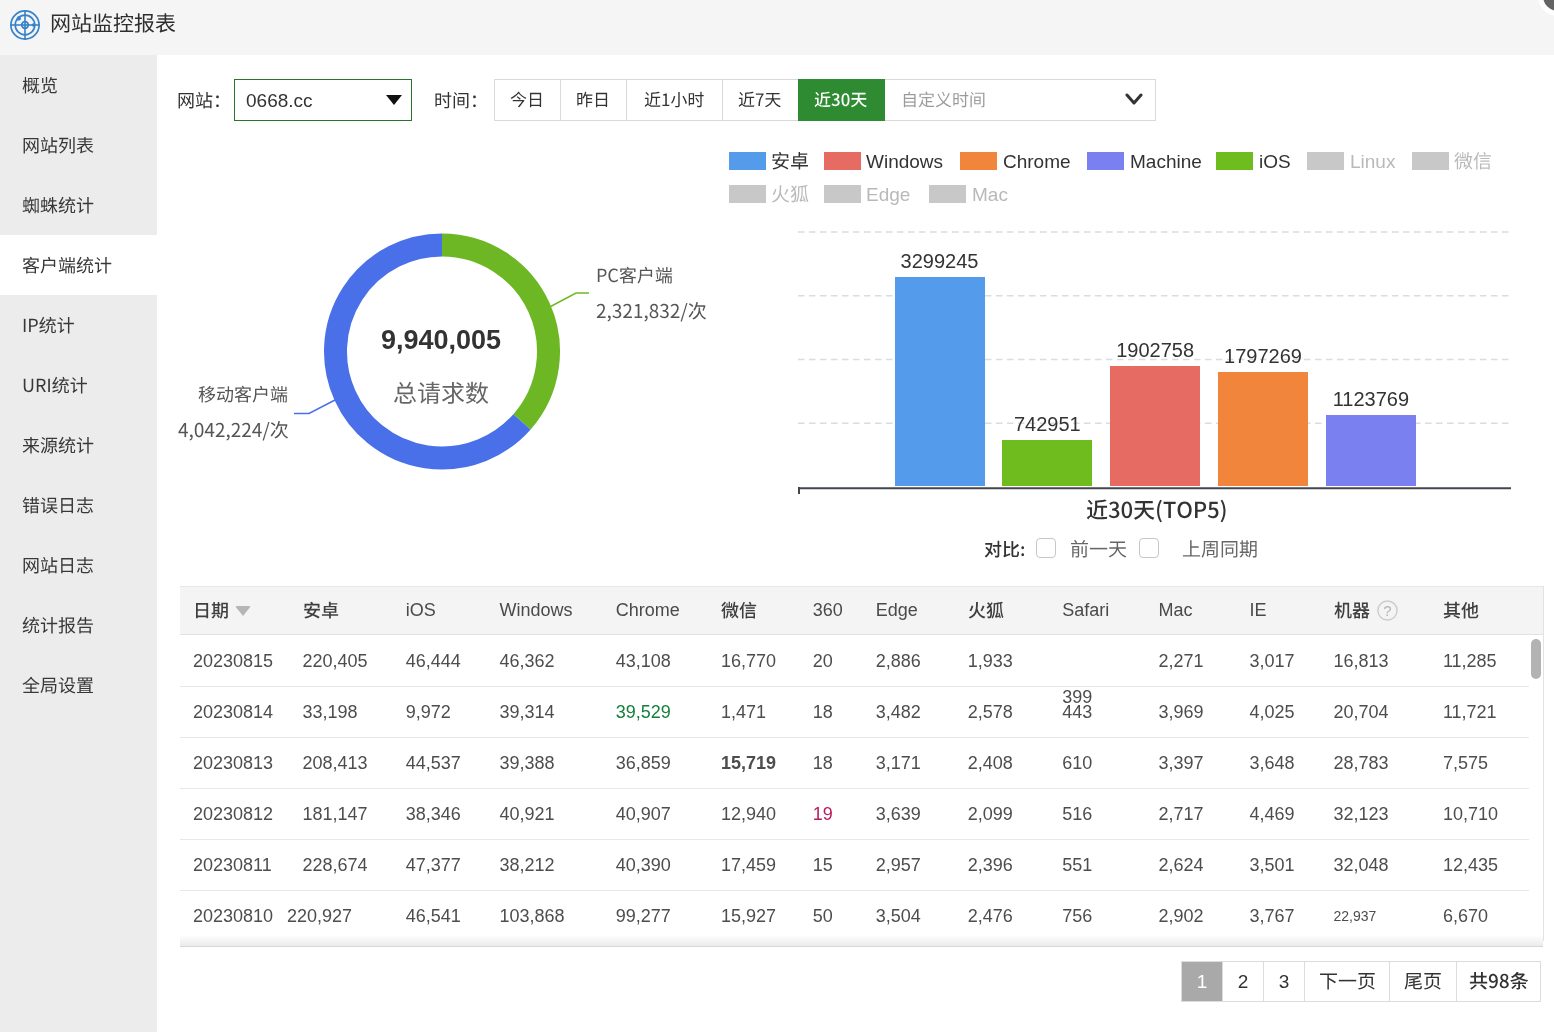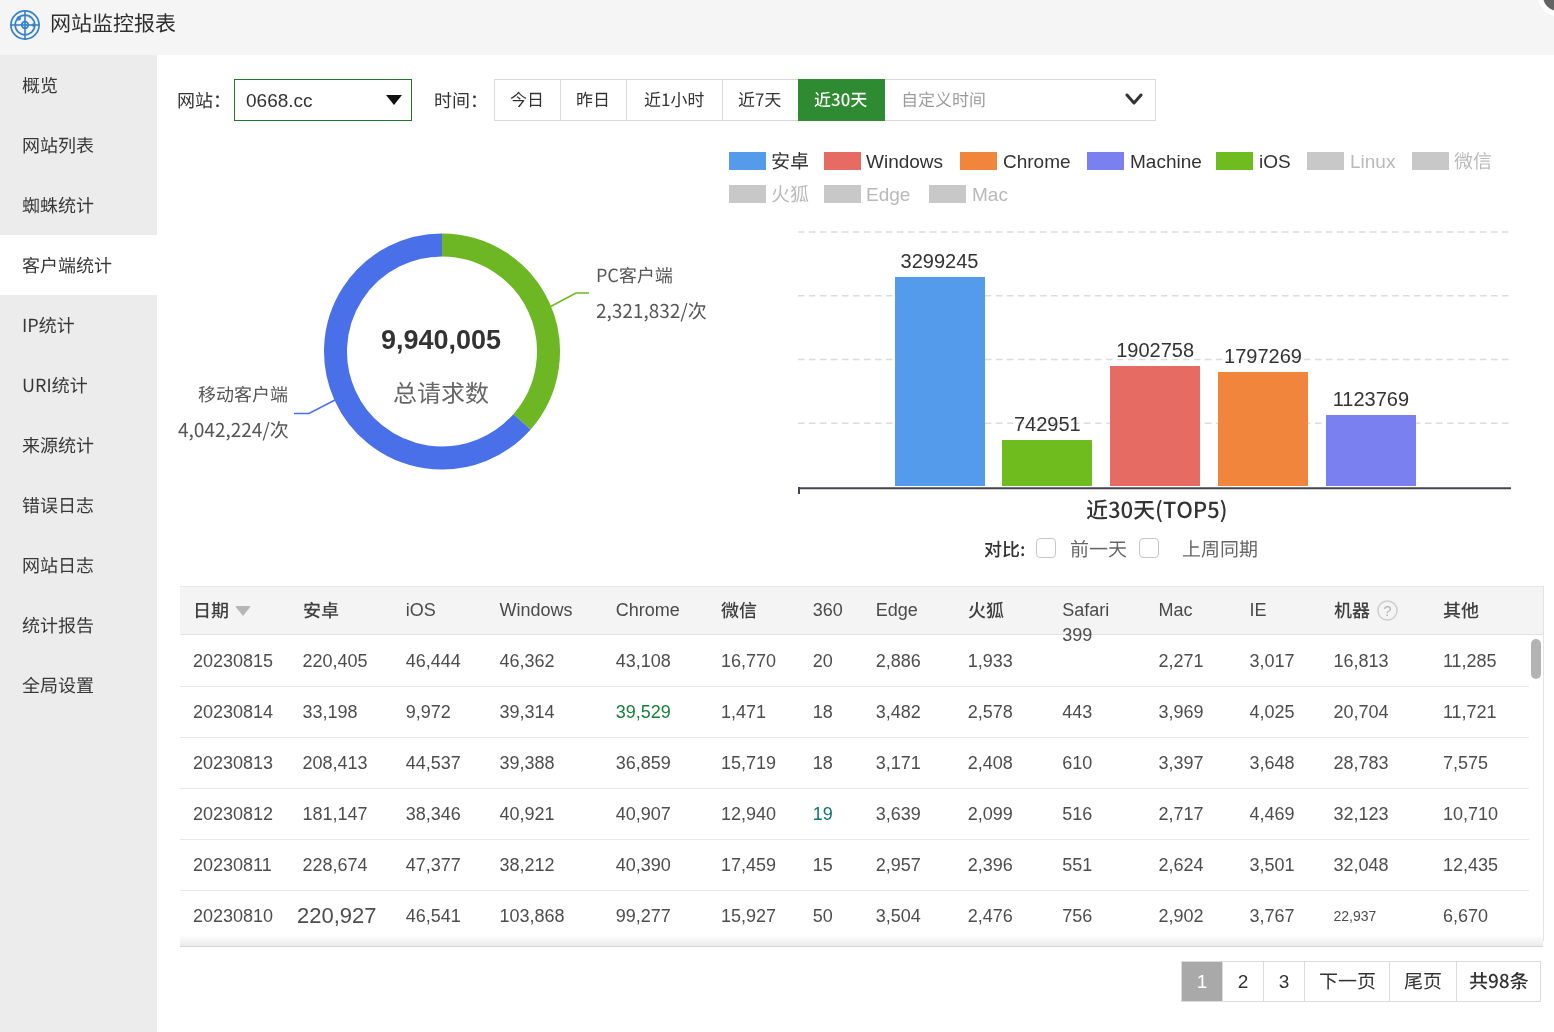--- a/index.html
+++ b/index.html
@@ -432,21 +432,21 @@
     </svg>
     <div class="ab" style="font-size:18px;color:#4d4d4d;font-weight:400;line-height:18px;white-space:pre;left:193px;top:651.5px;">20230815</div>
     <div class="ab" style="font-size:18px;color:#4d4d4d;font-weight:400;line-height:18px;white-space:pre;left:302.5px;top:651.5px;">220,405</div>
     <div class="ab" style="font-size:18px;color:#4d4d4d;font-weight:400;line-height:18px;white-space:pre;left:405.8px;top:651.5px;">46,444</div>
     <div class="ab" style="font-size:18px;color:#4d4d4d;font-weight:400;line-height:18px;white-space:pre;left:499.4px;top:651.5px;">46,362</div>
     <div class="ab" style="font-size:18px;color:#4d4d4d;font-weight:400;line-height:18px;white-space:pre;left:615.8px;top:651.5px;">43,108</div>
     <div class="ab" style="font-size:18px;color:#4d4d4d;font-weight:400;line-height:18px;white-space:pre;left:720.9px;top:651.5px;">16,770</div>
     <div class="ab" style="font-size:18px;color:#4d4d4d;font-weight:400;line-height:18px;white-space:pre;left:812.8px;top:651.5px;">20</div>
     <div class="ab" style="font-size:18px;color:#4d4d4d;font-weight:400;line-height:18px;white-space:pre;left:875.8px;top:651.5px;">2,886</div>
     <div class="ab" style="font-size:18px;color:#4d4d4d;font-weight:400;line-height:18px;white-space:pre;left:967.7px;top:651.5px;">1,933</div>
-    <div class="ab" style="font-size:18px;color:#4d4d4d;font-weight:400;line-height:18px;white-space:pre;left:1062.2px;top:626px;">399</div>
+    <div class="ab" style="font-size:18px;color:#4d4d4d;font-weight:400;line-height:18px;white-space:pre;left:1062.2px;top:688px;">399</div>
     <div class="ab" style="font-size:18px;color:#4d4d4d;font-weight:400;line-height:18px;white-space:pre;left:1158.4px;top:651.5px;">2,271</div>
     <div class="ab" style="font-size:18px;color:#4d4d4d;font-weight:400;line-height:18px;white-space:pre;left:1249.5px;top:651.5px;">3,017</div>
     <div class="ab" style="font-size:18px;color:#4d4d4d;font-weight:400;line-height:18px;white-space:pre;left:1333.5px;top:651.5px;">16,813</div>
     <div class="ab" style="font-size:18px;color:#4d4d4d;font-weight:400;line-height:18px;white-space:pre;left:1442.9px;top:651.5px;">11,285</div>
     <div class="ab" style="font-size:18px;color:#4d4d4d;font-weight:400;line-height:18px;white-space:pre;left:193px;top:702.5px;">20230814</div>
     <div class="ab" style="font-size:18px;color:#4d4d4d;font-weight:400;line-height:18px;white-space:pre;left:302.5px;top:702.5px;">33,198</div>
     <div class="ab" style="font-size:18px;color:#4d4d4d;font-weight:400;line-height:18px;white-space:pre;left:405.8px;top:702.5px;">9,972</div>
     <div class="ab" style="font-size:18px;color:#4d4d4d;font-weight:400;line-height:18px;white-space:pre;left:499.4px;top:702.5px;">39,314</div>
     <div class="ab" style="font-size:18px;color:#15803d;font-weight:400;line-height:18px;white-space:pre;left:615.8px;top:702.5px;">39,529</div>
     <div class="ab" style="font-size:18px;color:#4d4d4d;font-weight:400;line-height:18px;white-space:pre;left:720.9px;top:702.5px;">1,471</div>
@@ -456,36 +456,36 @@
     <div class="ab" style="font-size:18px;color:#4d4d4d;font-weight:400;line-height:18px;white-space:pre;left:1062.2px;top:702.5px;">443</div>
     <div class="ab" style="font-size:18px;color:#4d4d4d;font-weight:400;line-height:18px;white-space:pre;left:1158.4px;top:702.5px;">3,969</div>
     <div class="ab" style="font-size:18px;color:#4d4d4d;font-weight:400;line-height:18px;white-space:pre;left:1249.5px;top:702.5px;">4,025</div>
     <div class="ab" style="font-size:18px;color:#4d4d4d;font-weight:400;line-height:18px;white-space:pre;left:1333.5px;top:702.5px;">20,704</div>
     <div class="ab" style="font-size:18px;color:#4d4d4d;font-weight:400;line-height:18px;white-space:pre;left:1442.9px;top:702.5px;">11,721</div>
     <div class="ab" style="font-size:18px;color:#4d4d4d;font-weight:400;line-height:18px;white-space:pre;left:193px;top:753.5px;">20230813</div>
     <div class="ab" style="font-size:18px;color:#4d4d4d;font-weight:400;line-height:18px;white-space:pre;left:302.5px;top:753.5px;">208,413</div>
     <div class="ab" style="font-size:18px;color:#4d4d4d;font-weight:400;line-height:18px;white-space:pre;left:405.8px;top:753.5px;">44,537</div>
     <div class="ab" style="font-size:18px;color:#4d4d4d;font-weight:400;line-height:18px;white-space:pre;left:499.4px;top:753.5px;">39,388</div>
     <div class="ab" style="font-size:18px;color:#4d4d4d;font-weight:400;line-height:18px;white-space:pre;left:615.8px;top:753.5px;">36,859</div>
-    <div class="ab" style="font-size:18px;color:#4d4d4d;font-weight:400;line-height:18px;white-space:pre;left:720.9px;top:753.5px;">15,719</div>
+    <div class="ab" style="font-size:18px;color:#4d4d4d;font-weight:700;line-height:18px;white-space:pre;left:720.9px;top:753.5px;">15,719</div>
     <div class="ab" style="font-size:18px;color:#4d4d4d;font-weight:400;line-height:18px;white-space:pre;left:812.8px;top:753.5px;">18</div>
     <div class="ab" style="font-size:18px;color:#4d4d4d;font-weight:400;line-height:18px;white-space:pre;left:875.8px;top:753.5px;">3,171</div>
     <div class="ab" style="font-size:18px;color:#4d4d4d;font-weight:400;line-height:18px;white-space:pre;left:967.7px;top:753.5px;">2,408</div>
     <div class="ab" style="font-size:18px;color:#4d4d4d;font-weight:400;line-height:18px;white-space:pre;left:1062.2px;top:753.5px;">610</div>
     <div class="ab" style="font-size:18px;color:#4d4d4d;font-weight:400;line-height:18px;white-space:pre;left:1158.4px;top:753.5px;">3,397</div>
     <div class="ab" style="font-size:18px;color:#4d4d4d;font-weight:400;line-height:18px;white-space:pre;left:1249.5px;top:753.5px;">3,648</div>
     <div class="ab" style="font-size:18px;color:#4d4d4d;font-weight:400;line-height:18px;white-space:pre;left:1333.5px;top:753.5px;">28,783</div>
     <div class="ab" style="font-size:18px;color:#4d4d4d;font-weight:400;line-height:18px;white-space:pre;left:1442.9px;top:753.5px;">7,575</div>
     <div class="ab" style="font-size:18px;color:#4d4d4d;font-weight:400;line-height:18px;white-space:pre;left:193px;top:804.5px;text-align:right;">20230812</div>
     <div class="ab" style="font-size:18px;color:#4d4d4d;font-weight:400;line-height:18px;white-space:pre;left:302.5px;top:804.5px;">181,147</div>
     <div class="ab" style="font-size:18px;color:#4d4d4d;font-weight:400;line-height:18px;white-space:pre;left:405.8px;top:804.5px;">38,346</div>
     <div class="ab" style="font-size:18px;color:#4d4d4d;font-weight:400;line-height:18px;white-space:pre;left:499.4px;top:804.5px;">40,921</div>
     <div class="ab" style="font-size:18px;color:#4d4d4d;font-weight:400;line-height:18px;white-space:pre;left:615.8px;top:804.5px;">40,907</div>
     <div class="ab" style="font-size:18px;color:#4d4d4d;font-weight:400;line-height:18px;white-space:pre;left:720.9px;top:804.5px;">12,940</div>
-    <div class="ab" style="font-size:18px;color:#0f766e;font-weight:400;line-height:18px;white-space:pre;left:812.8px;top:804.5px;">19</div>
+    <div class="ab" style="font-size:18px;color:#be185d;font-weight:400;line-height:18px;white-space:pre;left:812.8px;top:804.5px;">19</div>
     <div class="ab" style="font-size:18px;color:#4d4d4d;font-weight:400;line-height:18px;white-space:pre;left:875.8px;top:804.5px;">3,639</div>
     <div class="ab" style="font-size:18px;color:#4d4d4d;font-weight:400;line-height:18px;white-space:pre;left:967.7px;top:804.5px;">2,099</div>
     <div class="ab" style="font-size:18px;color:#4d4d4d;font-weight:400;line-height:18px;white-space:pre;left:1062.2px;top:804.5px;">516</div>
     <div class="ab" style="font-size:18px;color:#4d4d4d;font-weight:400;line-height:18px;white-space:pre;left:1158.4px;top:804.5px;">2,717</div>
     <div class="ab" style="font-size:18px;color:#4d4d4d;font-weight:400;line-height:18px;white-space:pre;left:1249.5px;top:804.5px;">4,469</div>
     <div class="ab" style="font-size:18px;color:#4d4d4d;font-weight:400;line-height:18px;white-space:pre;left:1333.5px;top:804.5px;">32,123</div>
     <div class="ab" style="font-size:18px;color:#4d4d4d;font-weight:400;line-height:18px;white-space:pre;left:1442.9px;top:804.5px;">10,710</div>
     <div class="ab" style="font-size:18px;color:#4d4d4d;font-weight:400;line-height:18px;white-space:pre;left:193px;top:855.5px;">20230811</div>
     <div class="ab" style="font-size:18px;color:#4d4d4d;font-weight:400;line-height:18px;white-space:pre;left:302.5px;top:855.5px;">228,674</div>
     <div class="ab" style="font-size:18px;color:#4d4d4d;font-weight:400;line-height:18px;white-space:pre;left:405.8px;top:855.5px;">47,377</div>
@@ -494,21 +494,21 @@
     <div class="ab" style="font-size:18px;color:#4d4d4d;font-weight:400;line-height:18px;white-space:pre;left:720.9px;top:855.5px;">17,459</div>
     <div class="ab" style="font-size:18px;color:#4d4d4d;font-weight:400;line-height:18px;white-space:pre;left:812.8px;top:855.5px;">15</div>
     <div class="ab" style="font-size:18px;color:#4d4d4d;font-weight:400;line-height:18px;white-space:pre;left:875.8px;top:855.5px;">2,957</div>
     <div class="ab" style="font-size:18px;color:#4d4d4d;font-weight:400;line-height:18px;white-space:pre;left:967.7px;top:855.5px;">2,396</div>
     <div class="ab" style="font-size:18px;color:#4d4d4d;font-weight:400;line-height:18px;white-space:pre;left:1062.2px;top:855.5px;">551</div>
     <div class="ab" style="font-size:18px;color:#4d4d4d;font-weight:400;line-height:18px;white-space:pre;left:1158.4px;top:855.5px;">2,624</div>
     <div class="ab" style="font-size:18px;color:#4d4d4d;font-weight:400;line-height:18px;white-space:pre;left:1249.5px;top:855.5px;">3,501</div>
     <div class="ab" style="font-size:18px;color:#4d4d4d;font-weight:400;line-height:18px;white-space:pre;left:1333.5px;top:855.5px;">32,048</div>
     <div class="ab" style="font-size:18px;color:#4d4d4d;font-weight:400;line-height:18px;white-space:pre;left:1442.9px;top:855.5px;">12,435</div>
     <div class="ab" style="font-size:18px;color:#4d4d4d;font-weight:400;line-height:18px;white-space:pre;left:193px;top:906.5px;">20230810</div>
-    <div class="ab" style="font-size:22px;color:#4d4d4d;font-weight:400;line-height:18px;white-space:pre;left:297px;top:906.5px;">220,927</div>
+    <div class="ab" style="font-size:18px;color:#4d4d4d;font-weight:400;line-height:18px;white-space:pre;left:287px;top:906.5px;">220,927</div>
     <div class="ab" style="font-size:18px;color:#4d4d4d;font-weight:400;line-height:18px;white-space:pre;left:405.8px;top:906.5px;">46,541</div>
     <div class="ab" style="font-size:18px;color:#4d4d4d;font-weight:400;line-height:18px;white-space:pre;left:499.4px;top:906.5px;">103,868</div>
     <div class="ab" style="font-size:18px;color:#4d4d4d;font-weight:400;line-height:18px;white-space:pre;left:615.8px;top:906.5px;">99,277</div>
     <div class="ab" style="font-size:18px;color:#4d4d4d;font-weight:400;line-height:18px;white-space:pre;left:720.9px;top:906.5px;">15,927</div>
     <div class="ab" style="font-size:18px;color:#4d4d4d;font-weight:400;line-height:18px;white-space:pre;left:812.8px;top:906.5px;">50</div>
     <div class="ab" style="font-size:18px;color:#4d4d4d;font-weight:400;line-height:18px;white-space:pre;left:875.8px;top:906.5px;">3,504</div>
     <div class="ab" style="font-size:18px;color:#4d4d4d;font-weight:400;line-height:18px;white-space:pre;left:967.7px;top:906.5px;">2,476</div>
     <div class="ab" style="font-size:18px;color:#4d4d4d;font-weight:400;line-height:18px;white-space:pre;left:1062.2px;top:906.5px;">756</div>
     <div class="ab" style="font-size:18px;color:#4d4d4d;font-weight:400;line-height:18px;white-space:pre;left:1158.4px;top:906.5px;">2,902</div>
     <div class="ab" style="font-size:18px;color:#4d4d4d;font-weight:400;line-height:18px;white-space:pre;left:1249.5px;top:906.5px;">3,767</div>

